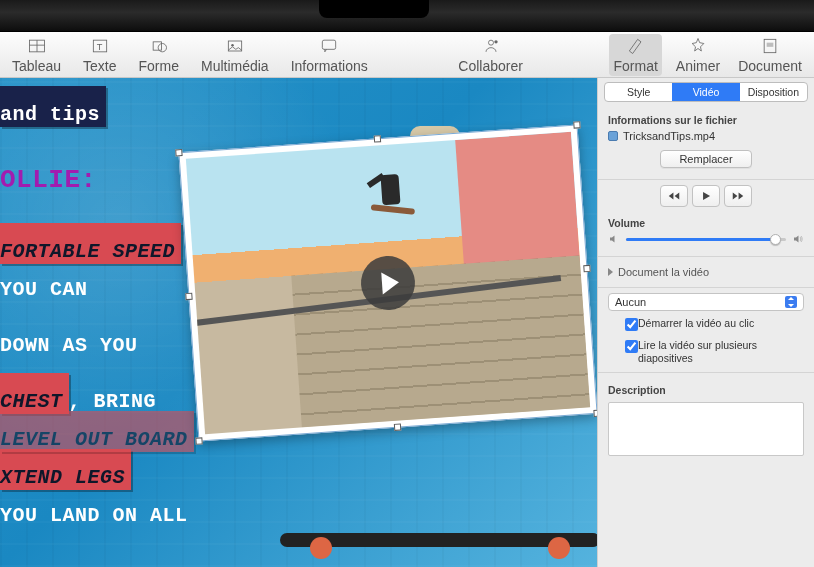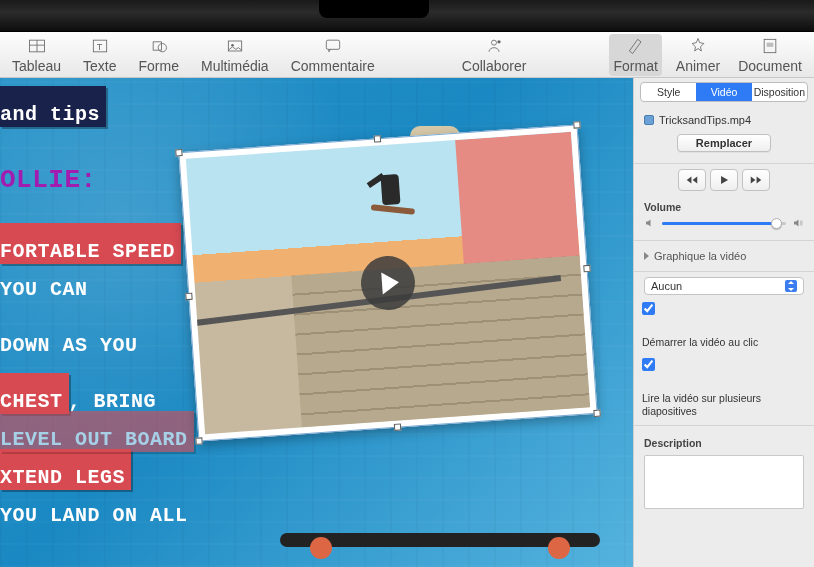--- a/index.html
+++ b/index.html
@@ -63,21 +63,21 @@
       repeating-linear-gradient(0deg, rgba(255,255,255,.05) 0 2px, transparent 2px 22px),
       repeating-linear-gradient(90deg, rgba(0,0,0,.05) 0 2px, transparent 2px 26px);
     opacity:.5;
   }
   .slide-text {
     position:absolute; left:0; top:18px;
     font-family:"Courier New",monospace; font-weight:bold; font-size:20px;
     color:#fff; line-height:1.9; letter-spacing:.5px;
   }
   .slide-text .chunk { padding:17px 6px 1px 0; }
-  .hi-red { background:#d84a52; color:#ffffff; box-shadow:2px 2px 0 rgba(0,0,0,.3);}
+  .hi-red { background:#d84a52; color:#0f172a; box-shadow:2px 2px 0 rgba(0,0,0,.3);font-style:italic;}
   .hi-navy { background:#19224a; color:#fff; box-shadow:2px 2px 0 rgba(0,0,0,.3);}
   .accent { color:#a21caf; }
   
   .video-frame {
     position:absolute; left:188px; top:60px; width:400px; height:290px;
     transform:rotate(-4deg);
     background:#fff; border:1px solid #7aa9d4;
     box-shadow:0 4px 12px rgba(0,0,0,.3);
   }
   .video-frame .handle {
@@ -112,36 +112,36 @@
     background:#d7c9a8; border-radius:10px; z-index:0;
   }
   .skateboard{
     position:absolute; left:280px; bottom:10px; width:320px; height:30px;
   }
   .skateboard .deck{position:absolute;inset:auto 0 10px 0;height:14px;background:#222;border-radius:10px;}
   .skateboard .wheel{position:absolute;bottom:-2px;width:22px;height:22px;border-radius:50%;background:#d64;}
   .skateboard .w1{left:30px}.skateboard .w2{right:30px}
   
   .inspector {
-    width:181px; background:#ececec; border-left:1px solid #cfcfcf;
+    width:217px; background:#ececec; border-left:1px solid #cfcfcf;
     display:flex; flex-direction:column; font-size:11px; color:#333;
   }
   .seg {
     display:flex; margin:4px 6px; border:1px solid #bdbdbd; border-radius:4px; overflow:hidden;
     background:#fff;
   }
   .seg div { flex:1; text-align:center; padding:3px 2px; font-size:10.5px; cursor:default;}
   .seg .active { background:#2f7bf6; color:#fff;}
   .section-label { font-size:10.5px; font-weight:600; color:#444; padding:8px 10px 4px;}
-  .file-row { display:flex; align-items:center; gap:5px; padding:0 10px 6px;margin-top:8px;}
+  .file-row { display:flex; align-items:center; gap:5px; padding:0 10px 6px;}
   .file-row .dot{width:10px;height:10px;border-radius:2px;background:#6aa2d8;border:1px solid #4a7bb0;}
   .btn {
     display:inline-block; margin:2px 14px 8px; padding:2px 18px;
     background:linear-gradient(#fff,#efefef); border:1px solid #c0c0c0; border-radius:4px;
-    font-size:11px; box-shadow:0 1px 0 rgba(0,0,0,.05);font-weight:bold;
+    font-size:11px; box-shadow:0 1px 0 rgba(0,0,0,.05);
   }
   .center{text-align:center;}
   hr.sep{border:none;border-top:1px solid #d4d4d4;margin:3px 0;}
   .play-controls{display:flex;justify-content:center;gap:4px;padding:2px 0 8px;}
   .pc-btn{width:28px;height:22px;border:1px solid #c2c2c2;border-radius:4px;background:linear-gradient(#fff,#efefef);display:flex;align-items:center;justify-content:center;}
   .pc-btn svg{width:14px;height:14px;fill:#444;}
   .vol-row{display:flex;align-items:center;gap:6px;padding:0 10px 8px;}
   .vol-row svg{width:12px;height:12px;fill:#888;flex:none;}
   .slider{flex:1;height:3px;background:#c9c9c9;border-radius:2px;position:relative;}
   .slider .fill{position:absolute;left:0;top:0;bottom:0;width:92%;background:#2f7bf6;border-radius:2px;}
@@ -149,21 +149,21 @@
   .disclose{display:flex;align-items:center;gap:5px;padding:6px 10px;color:#555;}
   .disclose .tri{width:0;height:0;border-left:5px solid #888;border-top:4px solid transparent;border-bottom:4px solid transparent;}
   .popup{
     margin:2px 10px; padding:2px 6px; background:#fff; border:1px solid #c4c4c4; border-radius:4px;
     display:flex; align-items:center; justify-content:space-between; font-size:11px;gap:16px;
   }
   .popup .arrows{width:12px;height:12px;background:#3b7cf0;border-radius:2px;position:relative;}
   .popup .arrows::before,.popup .arrows::after{content:"";position:absolute;left:3px;border-left:3px solid transparent;border-right:3px solid transparent;}
   .popup .arrows::before{top:1px;border-bottom:3px solid #fff;}
   .popup .arrows::after{bottom:1px;border-top:3px solid #fff;}
-  .check-row{display:flex;align-items:flex-start;gap:21px;padding:4px 8px;font-size:10.5px;line-height:1.25;flex-direction:column;}
+  .check-row{display:flex;align-items:flex-start;gap:0;padding:4px 27px;font-size:10.5px;line-height:1.25;}
   .check-row input{accent-color:#2f7bf6;margin-top:1px;}
   .desc-box{margin:2px 10px 8px;height:54px;background:#fff;border:1px solid #c8c8c8;border-radius:2px;}
 </style>
 </head>
 <body>
 
 <div class="bezel">
     <div class="notch"></div>
   </div>
 
@@ -199,21 +199,21 @@
             <circle cx="9" cy="11" r="1.5" fill="currentColor"></circle>
             <path d="M4 17l5-4 4 3 3-2 4 3" fill="none" stroke="currentColor"></path>
           </svg>
         <span class="tool-label">Multimédia</span>
       </div>
       <div class="tool-btn">
         <svg class="ticon" viewBox="0 0 24 24">
             <rect x="4" y="5" width="16" height="11" rx="2" fill="none" stroke="currentColor"></rect>
             <path d="M9 16l-2 3v-3" fill="none" stroke="currentColor"></path>
           </svg>
-        <span class="tool-label">Commentaire</span>
+        <span class="tool-label">Informations</span>
       </div>
     </div>
 
     <div class="tool-group-mid">
       <div class="tool-btn">
         <svg class="ticon" viewBox="0 0 24 24">
             <circle cx="12" cy="8" r="3" fill="none" stroke="currentColor"></circle>
             <path d="M6 19c0-3 3-5 6-5s6 2 6 5" fill="none" stroke="currentColor"></path>
             <circle cx="18" cy="7" r="2" fill="currentColor"></circle>
           </svg>
@@ -294,20 +294,21 @@
       </div>
     </div>
 
     <div class="inspector">
       <div class="seg">
         <div>Style</div>
         <div class="active">Vidéo</div>
         <div>Disposition</div>
       </div>
 
+      <div class="section-label">Informations sur le fichier</div>
       <div class="file-row">
         <span class="dot"></span>
         <span>TricksandTips.mp4</span>
       </div>
       <div class="center"><span class="btn">Remplacer</span></div>
       <hr class="sep">
 
       <div class="play-controls">
         <div class="pc-btn">
             <svg viewBox="0 0 24 24">
@@ -338,21 +339,21 @@
         <svg viewBox="0 0 24 24">
             <path d="M4 9h4l5-4v14l-5-4H4z"></path>
             <path d="M16 8c2 2 2 6 0 8" fill="none" stroke="#888"></path>
             <path d="M18 6c3 3 3 9 0 12" fill="none" stroke="#888"></path>
           </svg>
       </div>
       <hr class="sep">
 
       <div class="disclose">
         <span class="tri"></span>
-        <span>Graphique la vidéo</span>
+        <span>Document la vidéo</span>
       </div>
       <hr class="sep">
 
       <div class="popup">
         <span>Aucun</span>
         <span class="arrows"></span>
       </div>
 
       <label class="check-row">
         <input type="checkbox" checked="" style="">

